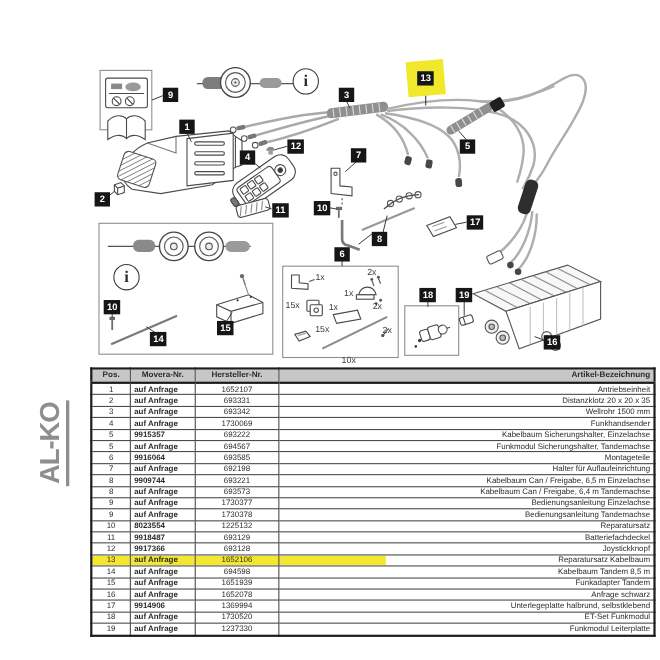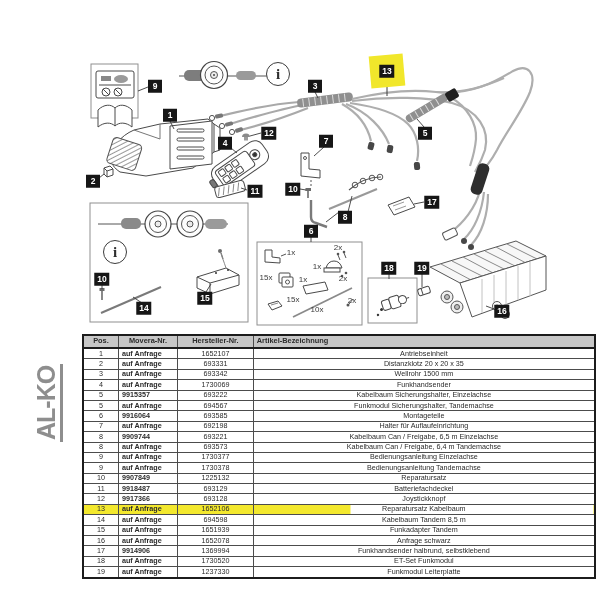--- a/index.html
+++ b/index.html
@@ -23,25 +23,25 @@
         font:bold 25px/1 "Liberation Sans",sans-serif;color:#8e8e8e;letter-spacing:-1px;
         border-bottom:3px solid #8e8e8e;padding:0 2px 1px 2px;}
   
   #parts-table{position:absolute;left:82px;top:334px;width:514px;border-collapse:collapse;
         table-layout:fixed;font:7.2px/1.15 "Liberation Sans",sans-serif;color:#2b2b2b;
         border:2px solid #1c1c1c;}
   #parts-table th,#parts-table td{border:1px solid #4c4c4c;padding:0 3px;overflow:hidden;
         white-space:nowrap;height:9.4px;}
   #parts-table th{background:#c7c7c7;border-bottom:2px solid #1c1c1c;font-weight:bold;
         font-size:7.4px;height:11px;text-align:center;}
-  #parts-table th.h-artikel{text-align:left;}
+  #parts-table th.h-artikel{text-align:right;}
   td.c-pos{text-align:center;}
   td.c-movera{text-align:left;font-weight:bold;}
   td.c-hersteller{text-align:center;}
-  td.c-artikel{text-align:center;}
+  td.c-artikel{text-align:right;}
   tr.hl td.c-pos,tr.hl td.c-movera,tr.hl td.c-hersteller{background:#f3e82d;}
   tr.hl td.c-artikel{background:linear-gradient(90deg,#f3e82d 0,#f3e82d 97px,rgba(0,0,0,0) 97px);}
 </style>
 </head>
 <body>
 
 <div class="page">
 
   <div id="diagram">
     <svg width="600" height="340" viewBox="0 0 600 340">
@@ -346,21 +346,21 @@
         <div class="plabel" style="left: 389px; top: 268px;">18</div>
         <div class="plabel" style="left: 422px; top: 268px;">19</div>
         <div class="plabel" style="left: 502px; top: 311px;">16</div>
         <div class="qty" style="left: 291px; top: 253px;">1x</div>
         <div class="qty" style="left: 338px; top: 248px;">2x</div>
         <div class="qty" style="left: 317px; top: 267px;">1x</div>
         <div class="qty" style="left: 343px; top: 279px;">2x</div>
         <div class="qty" style="left: 266px; top: 278px;">15x</div>
         <div class="qty" style="left: 303px; top: 280px;">1x</div>
         <div class="qty" style="left: 293px; top: 300px;">15x</div>
-        <div class="qty" style="left: 317px; top: 310px;">10x</div>
+        <div class="qty" style="left: 317px; top: 328px;">10x</div>
         <div class="qty" style="left: 352px; top: 301px;">2x</div>
       </div>
 
     <div class="info-circle" style="left:278px;top:74px;">i</div>
     <div class="info-circle" style="left:115px;top:252px;">i</div>
   </div>
 
   <div id="logo">AL-KO</div>
 
   <table id="parts-table">
@@ -446,21 +446,21 @@
           <td class="c-artikel">Bedienungsanleitung Einzelachse</td>
         </tr>
         <tr>
           <td class="c-pos">9</td>
           <td class="c-movera">auf Anfrage</td>
           <td class="c-hersteller">1730378</td>
           <td class="c-artikel">Bedienungsanleitung Tandemachse</td>
         </tr>
         <tr>
           <td class="c-pos">10</td>
-          <td class="c-movera">9907849</td>
+          <td class="c-movera">8023554</td>
           <td class="c-hersteller">1225132</td>
           <td class="c-artikel">Reparatursatz</td>
         </tr>
         <tr>
           <td class="c-pos">11</td>
           <td class="c-movera">9918487</td>
           <td class="c-hersteller">693129</td>
           <td class="c-artikel">Batteriefachdeckel</td>
         </tr>
         <tr>
@@ -490,21 +490,21 @@
         <tr>
           <td class="c-pos">16</td>
           <td class="c-movera">auf Anfrage</td>
           <td class="c-hersteller">1652078</td>
           <td class="c-artikel">Anfrage schwarz</td>
         </tr>
         <tr>
           <td class="c-pos">17</td>
           <td class="c-movera">9914906</td>
           <td class="c-hersteller">1369994</td>
-          <td class="c-artikel">Funkhandsender halbrund, selbstklebend</td>
+          <td class="c-artikel">Unterlegeplatte halbrund, selbstklebend</td>
         </tr>
         <tr>
           <td class="c-pos">18</td>
           <td class="c-movera">auf Anfrage</td>
           <td class="c-hersteller">1730520</td>
           <td class="c-artikel">ET-Set Funkmodul</td>
         </tr>
         <tr>
           <td class="c-pos">19</td>
           <td class="c-movera">auf Anfrage</td>

